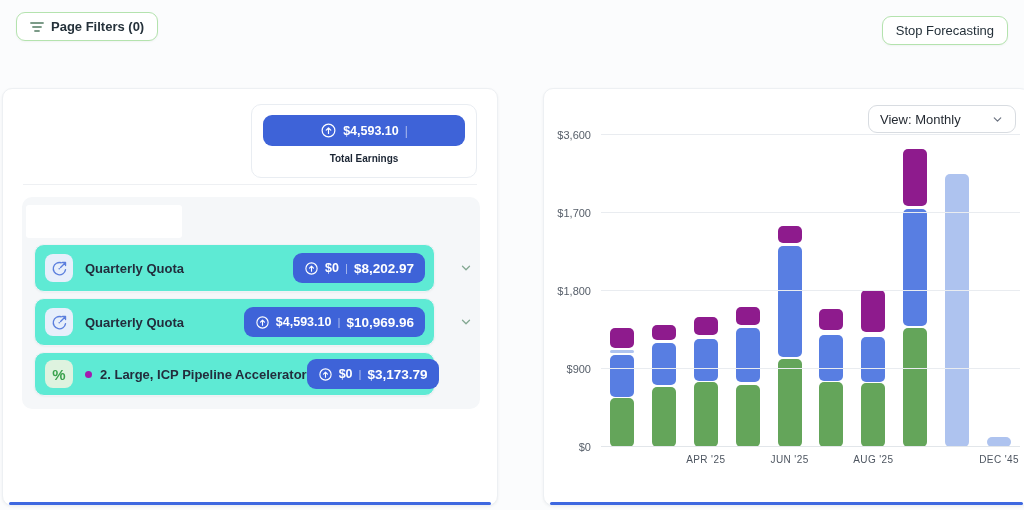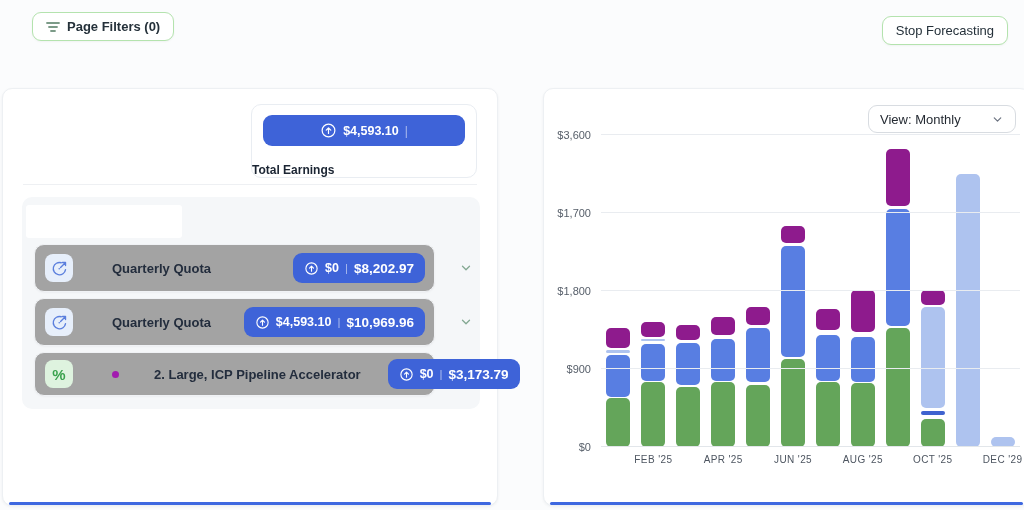--- a/index.html
+++ b/index.html
@@ -16,21 +16,21 @@
     position:absolute; height:29px;
     display:inline-flex; align-items:center; gap:7px;
     padding:0 13px;
     background:#fff;
     border:1.5px solid #b4e3ae;
     border-radius:9px;
     font-size:13px; color:#25313a;
     box-shadow:0 1px 2px rgba(40,80,40,.05);
     cursor:pointer;
   }
-  .btn-filters { left:32px; top:12px; font-weight:700; }
+  .btn-filters { left:16px; top:12px; font-weight:700; }
   .btn-stop   { right:16px; top:16px; font-weight:400;text-align:center; }
   .chip-row { position:absolute; left:18px; top:50px; display:flex; gap:11px; }
   .chip {
     display:inline-flex; align-items:center; gap:9px;
     height:25px; padding:0 13px;
     background:#fff;
     border:1px solid #dce5df;
     border-radius:999px;
     font-size:12px; color:#3e4b45;
   }
@@ -56,34 +56,33 @@
     border:1px solid #e9edf2; border-radius:10px; background:#fff;
   }
   .total-pill {
     margin:10px 11px 0; height:31px; border-radius:9px;
     background:#3e63d8; color:#fff;
     display:flex; align-items:center; justify-content:center; gap:6px;
   }
   .total-pill .delta { font-size:12.5px; font-weight:600; }
   .total-pill .sep   { font-size:12px; opacity:.55; }
   .total-pill .big   { font-size:19px; font-weight:800; letter-spacing:.2px; }
-  .total-caption { margin-top:17px; font-size:12px; font-weight:700; color:#1b2533; }
+  .total-caption { text-align:center; margin-top:7px; font-size:10px; font-weight:700; color:#1b2533; }
   .divider { position:absolute; left:20px; right:20px; top:95px; height:1px; background:#eef0f3; }
   .plan-box {
     position:absolute; left:19px; top:108px; width:458px; height:212px;
     background:#f5f7f9; border-radius:10px;
   }
   .skeleton { position:absolute; left:4px; top:8px; width:156px; height:33px; background:#fff; border-radius:3px; }
   .row {
     position:absolute; left:12px; width:401px; height:48px;
-    background:#a3a3a3; border:1px solid #f0f2f5; border-radius:10px;
+    background:#5eead4; border:1px solid #f0f2f5; border-radius:10px;
     box-shadow:0 1px 2px rgba(20,30,50,.04);
     display:flex; align-items:center; padding:0 9px 0 10px;
     cursor:pointer;
-    gap:27px;
   }
   .row1 { top:47px; } .row2 { top:101px; } .row3 { top:155px; height:44px; }
   .row-icon {
     width:28px; height:28px; border-radius:8px;
     display:flex; align-items:center; justify-content:center; flex:none;
   }
   .icon-quota   { background:#e7effb; }
   .icon-percent { background:#def3df; color:#3aa24e; font-size:15px; font-weight:700; }
   .row-label { margin-left:12px; font-size:13px; font-weight:600; color:#232d3d; white-space:nowrap; }
   .dot { width:7px; height:7px; border-radius:50%; margin:0 8px 0 12px; flex:none; }
@@ -246,27 +245,20 @@
     </div>
   <div class="plot" id="plot">
     <div class="cols" id="cols">
         <div class="col">
           <div class="seg" style="background: rgb(100, 165, 90); bottom: 0%; height: 15.5556%;"></div>
           <div class="seg" style="background: rgb(88, 126, 226); bottom: 15.9722%; height: 13.6111%;"></div>
           <div class="seg" style="background: rgb(174, 195, 239); bottom: 30.2778%; height: 0.694444%;"></div>
           <div class="seg" style="background: rgb(142, 27, 141); bottom: 31.8056%; height: 6.38889%;"></div>
         </div>
         <div class="col">
-          <div class="seg" style="background: rgb(100, 165, 90); bottom: 0%; height: 20.6944%;"></div>
-          <div class="seg" style="background: rgb(88, 126, 226); bottom: 21.25%; height: 11.8056%;"></div>
-          <div class="seg" style="background: rgb(174, 195, 239); bottom: 34.0278%; height: 0.694444%;"></div>
-          <div class="seg" style="background: rgb(142, 27, 141); bottom: 35.2778%; height: 4.86111%;"></div>
-          <div class="xlabel">FEB '25</div>
-        </div>
-        <div class="col">
           <div class="seg" style="background: rgb(100, 165, 90); bottom: 0%; height: 19.1667%;"></div>
           <div class="seg" style="background: rgb(88, 126, 226); bottom: 19.7222%; height: 13.6111%;"></div>
           <div class="seg" style="background: rgb(142, 27, 141); bottom: 34.4444%; height: 4.72222%;"></div>
         </div>
         <div class="col">
           <div class="seg" style="background: rgb(100, 165, 90); bottom: 0%; height: 20.6944%;"></div>
           <div class="seg" style="background: rgb(88, 126, 226); bottom: 21.25%; height: 13.4722%;"></div>
           <div class="seg" style="background: rgb(142, 27, 141); bottom: 35.9722%; height: 5.69444%;"></div>
           <div class="xlabel">APR '25</div>
         </div>
@@ -291,32 +283,25 @@
           <div class="seg" style="background: rgb(88, 126, 226); bottom: 20.9722%; height: 14.3056%;"></div>
           <div class="seg" style="background: rgb(142, 27, 141); bottom: 36.9444%; height: 13.3333%;"></div>
           <div class="xlabel">AUG '25</div>
         </div>
         <div class="col">
           <div class="seg" style="background: rgb(100, 165, 90); bottom: 0%; height: 38.1944%;"></div>
           <div class="seg" style="background: rgb(88, 126, 226); bottom: 38.8889%; height: 37.5%;"></div>
           <div class="seg" style="background: rgb(142, 27, 141); bottom: 77.3611%; height: 18.1944%;"></div>
         </div>
         <div class="col">
-          <div class="seg" style="background: rgb(100, 165, 90); bottom: 0%; height: 8.88889%;"></div>
-          <div class="seg" style="background: rgb(63, 99, 207); bottom: 10.1389%; height: 1.38889%;"></div>
-          <div class="seg" style="background: rgb(174, 195, 239); bottom: 12.6389%; height: 32.3611%;"></div>
-          <div class="seg" style="background: rgb(142, 27, 141); bottom: 45.5556%; height: 4.72222%;"></div>
-          <div class="xlabel">OCT '25</div>
-        </div>
-        <div class="col">
           <div class="seg" style="background: rgb(174, 195, 239); bottom: 0%; height: 87.5%;"></div>
         </div>
         <div class="col">
           <div class="seg" style="background: rgb(174, 195, 239); bottom: 0%; height: 3.19444%;"></div>
-          <div class="xlabel">DEC '29</div>
+          <div class="xlabel">DEC '45</div>
         </div>
       </div>
   <div class="gridline zero" style="bottom: 0%;"></div>
       <div class="gridline" style="bottom: 25%;"></div>
       <div class="gridline" style="bottom: 50%;"></div>
       <div class="gridline" style="bottom: 75%;"></div>
       <div class="gridline" style="bottom: 100%;"></div>
     </div>
 
   <div class="bottom-accent"></div>

